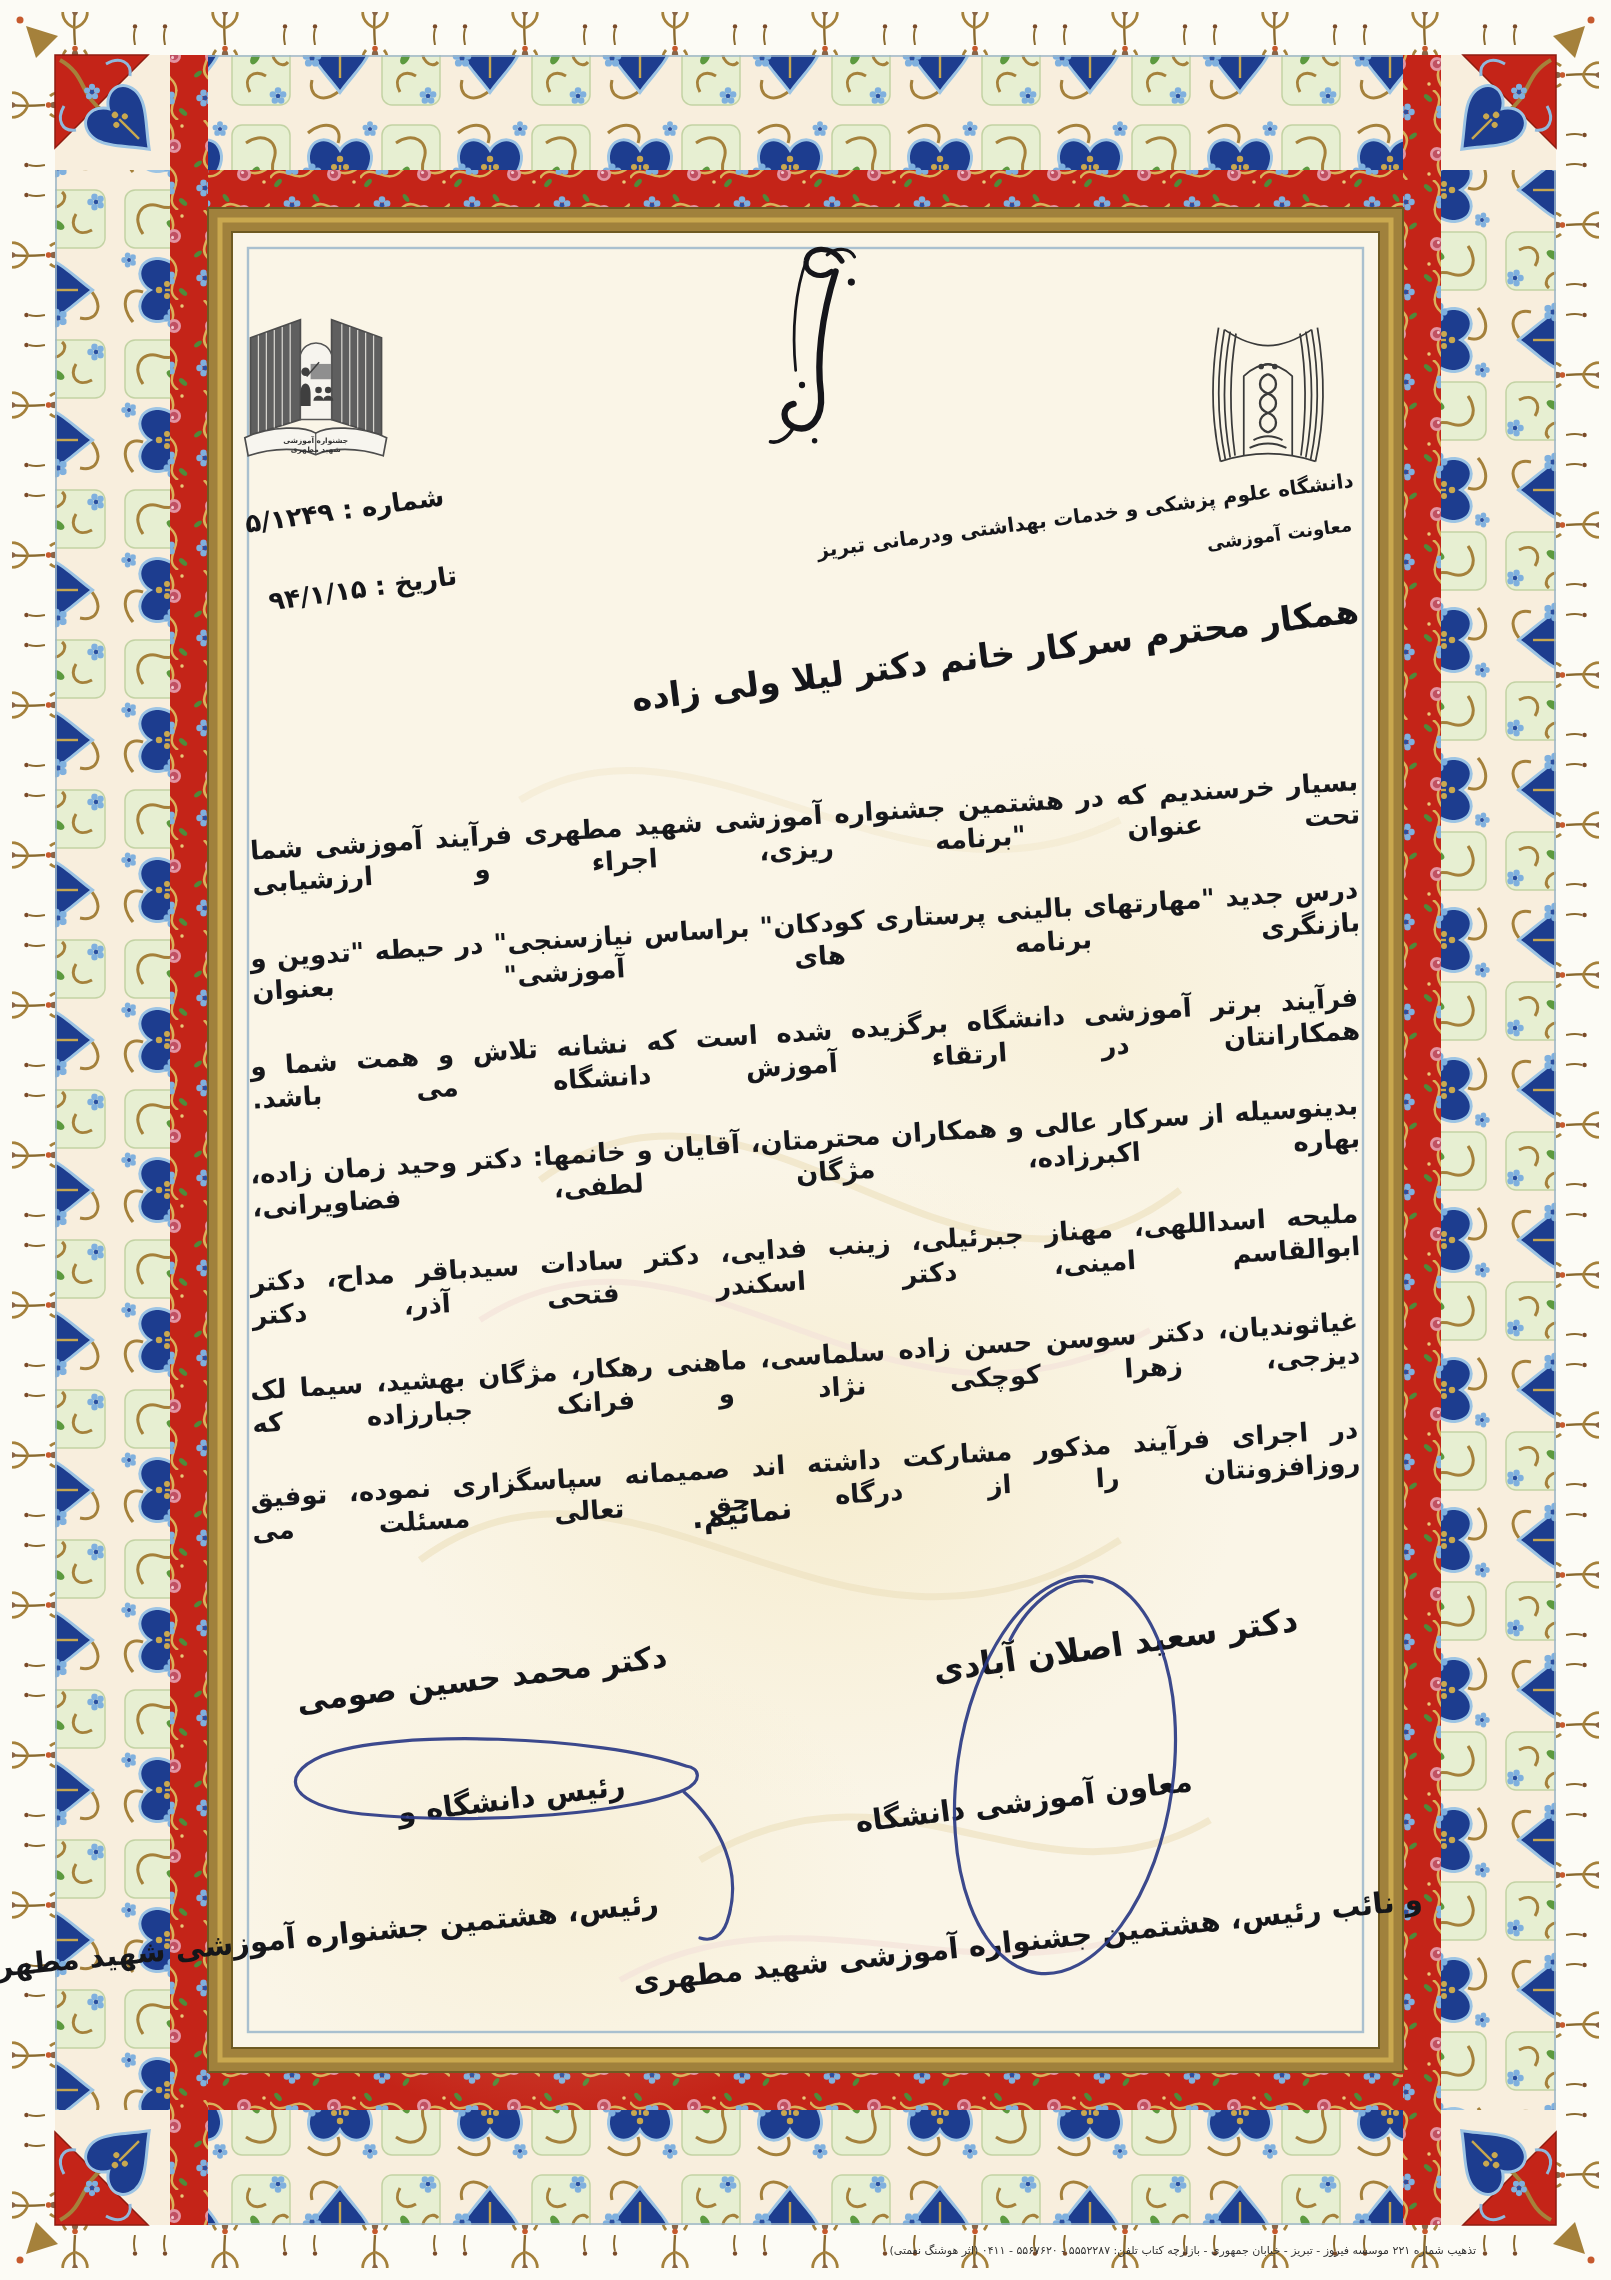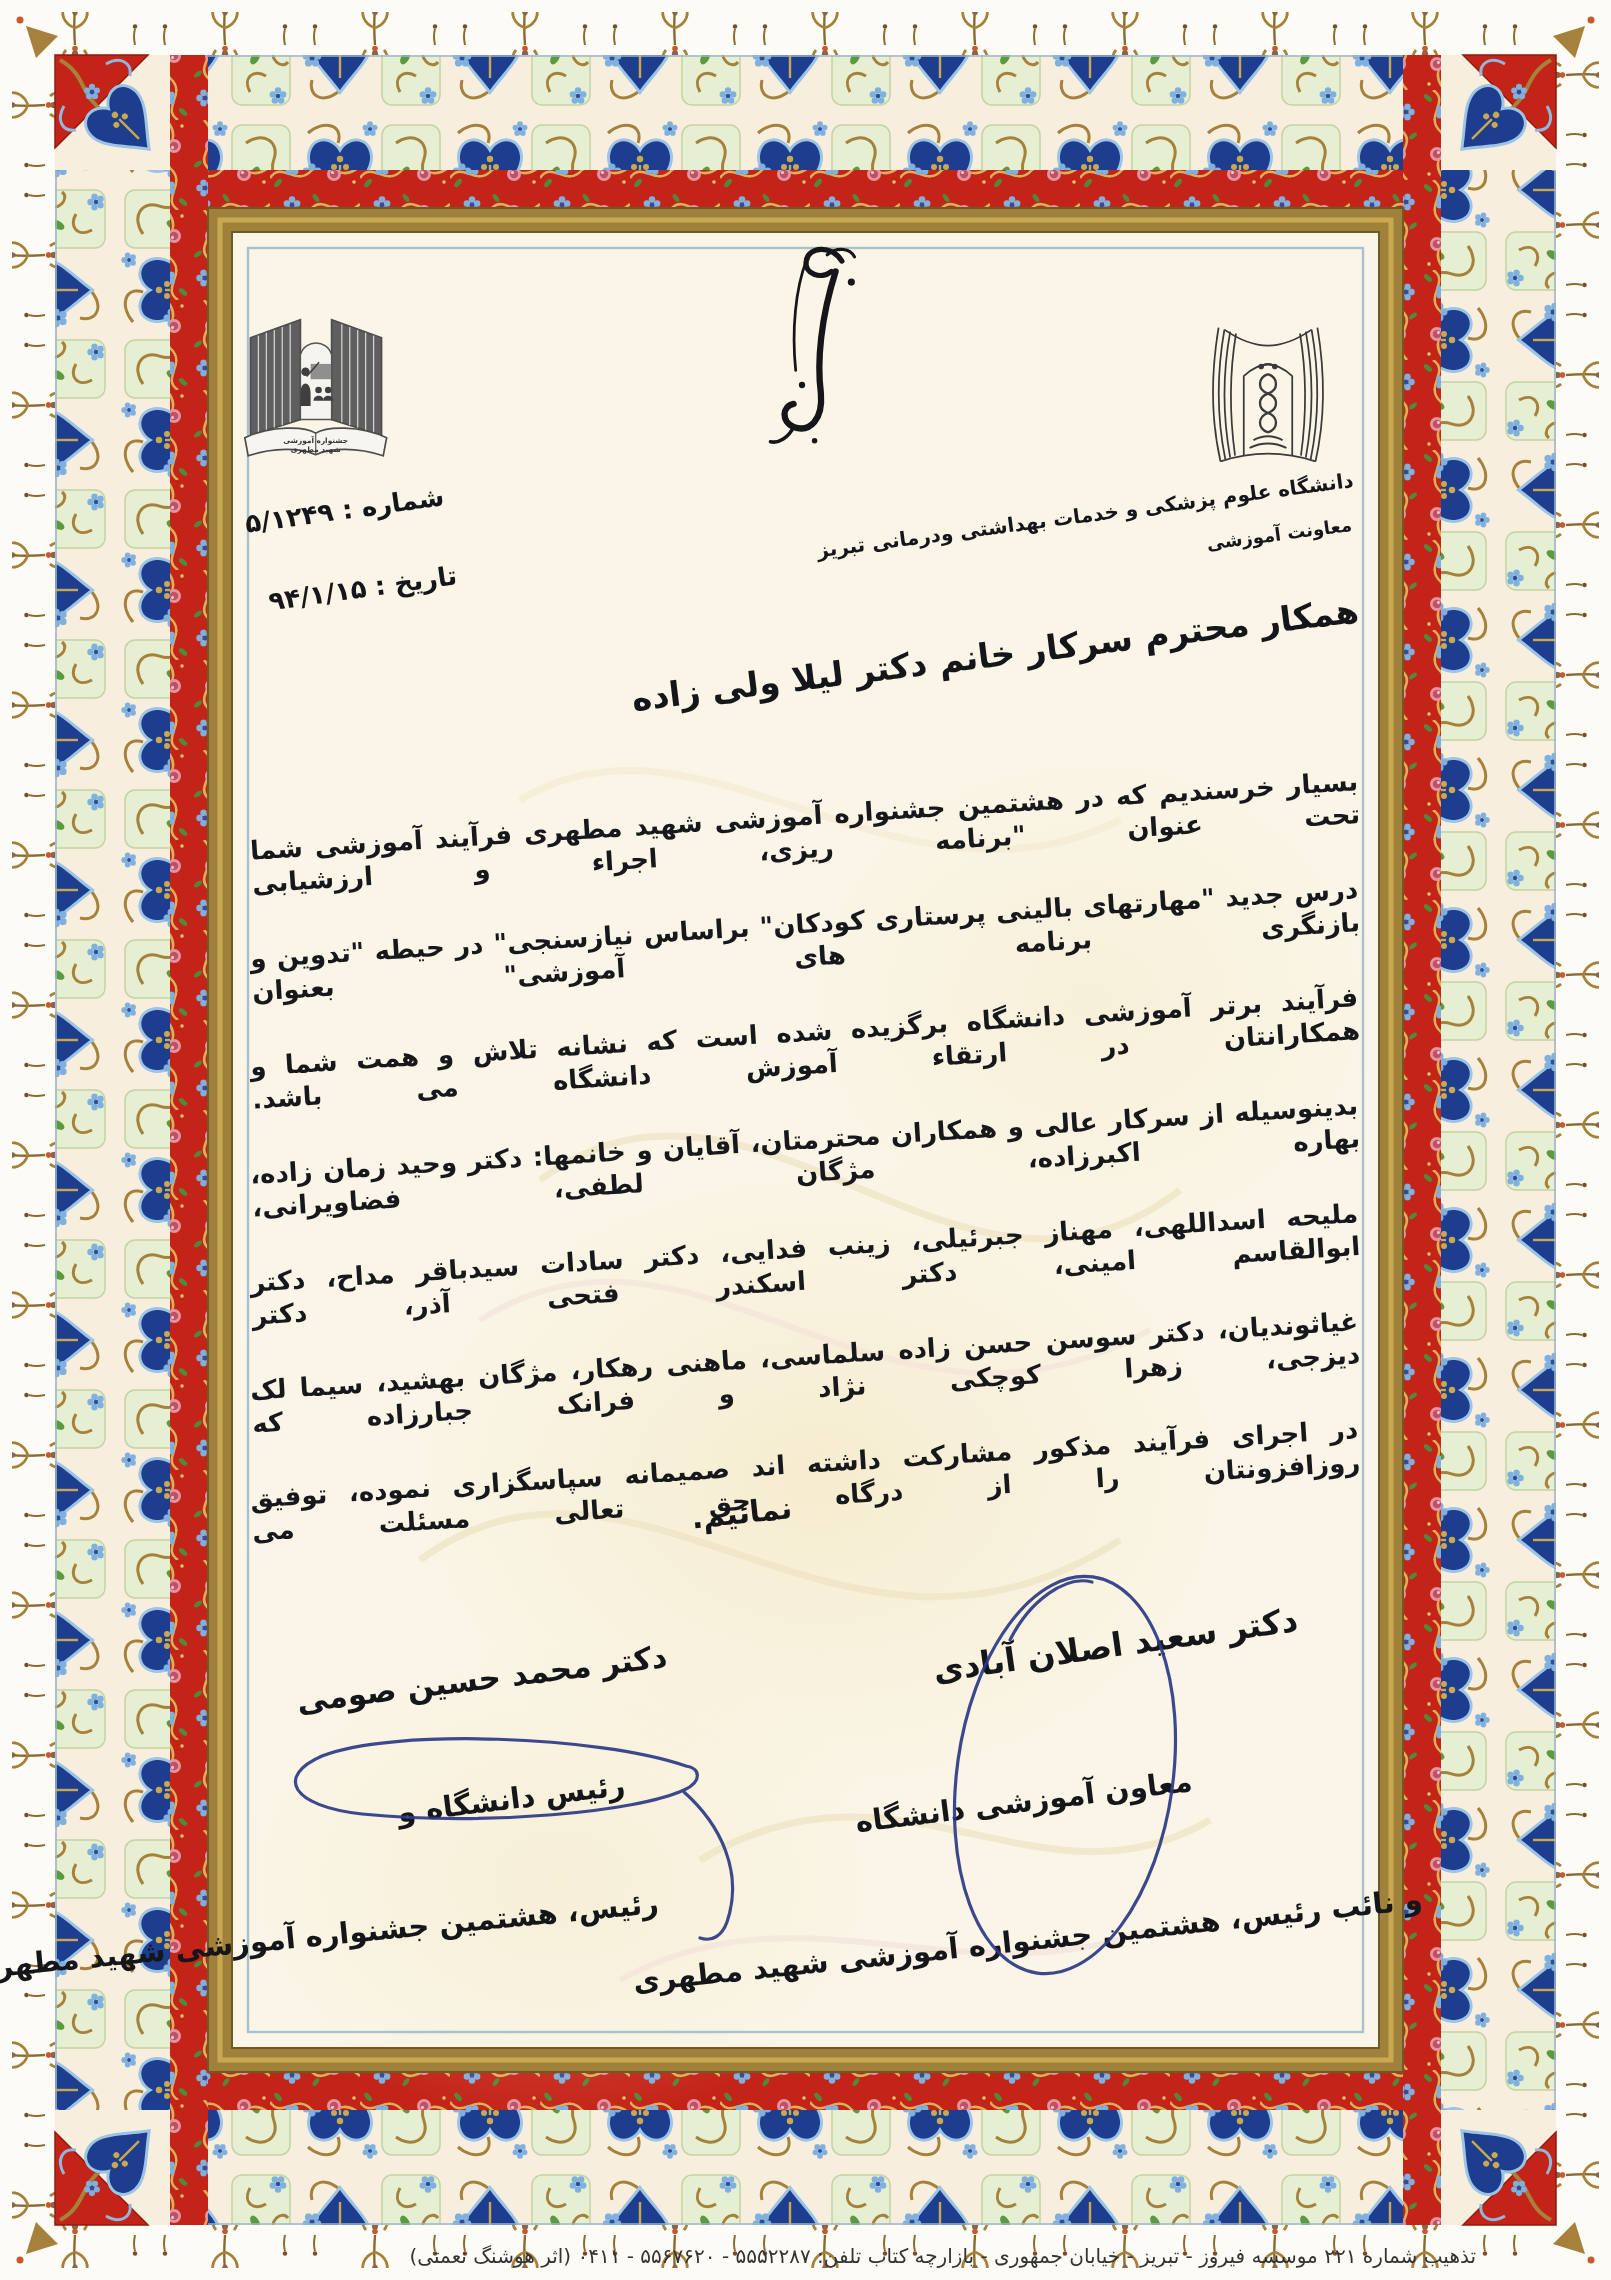--- a/index.html
+++ b/index.html
@@ -256,15 +256,15 @@
 
   <svg class="abs noptr" style="left:0;top:0;width:1611px;height:2280px;" viewBox="0 0 1611 2280" xmlns="http://www.w3.org/2000/svg">
     <g fill="none" stroke="#2b3a85" stroke-width="3.2" stroke-linecap="round" opacity=".92">
       <ellipse cx="1065" cy="1775" rx="108" ry="200" transform="rotate(8 1065 1775)"></ellipse>
       <path d="M1010,1640 C1030,1600 1066,1575 1092,1582"></path>
       <path d="M686,1766 C600,1736 392,1728 322,1756 C276,1776 290,1806 362,1814 C488,1826 636,1812 684,1790 C703,1781 700,1768 686,1766"></path>
       <path d="M684,1792 C720,1824 744,1872 727,1922 C722,1936 712,1942 700,1938"></path>
     </g>
   </svg>
 
-  <div class="t" style="right:135px;top:2244px;font-size:20px;color:#333;">تذهیب شماره ۲۲۱ موسسه فیروز - تبریز - خیابان جمهوری - بازارچه کتاب تلفن: ۵۵۵۲۲۸۷ - ۵۵۶۷۶۲۰ - ۰۴۱۱ (اثر هوشنگ نعمتی)</div>
+  <div class="t" style="right:135px;top:2244px;font-size:11px;color:#333;">تذهیب شماره ۲۲۱ موسسه فیروز - تبریز - خیابان جمهوری - بازارچه کتاب تلفن: ۵۵۵۲۲۸۷ - ۵۵۶۷۶۲۰ - ۰۴۱۱ (اثر هوشنگ نعمتی)</div>
 
 </div>
 
 </body></html>

